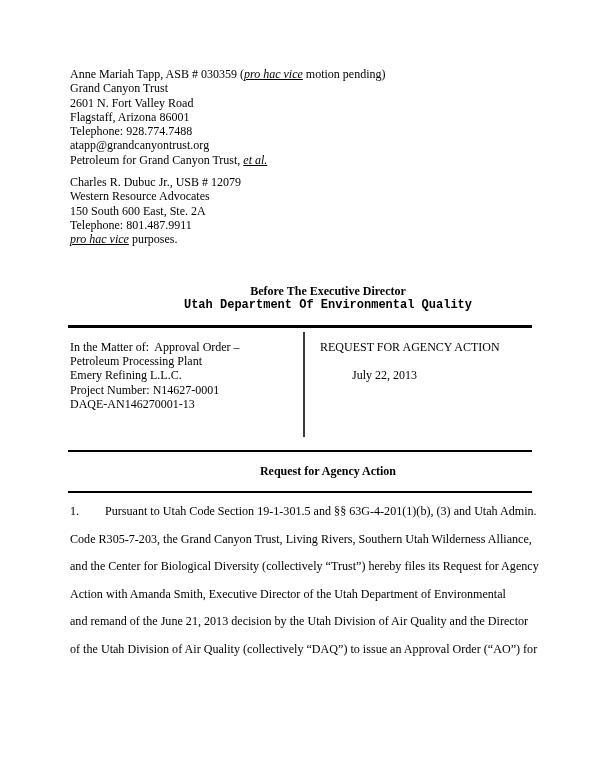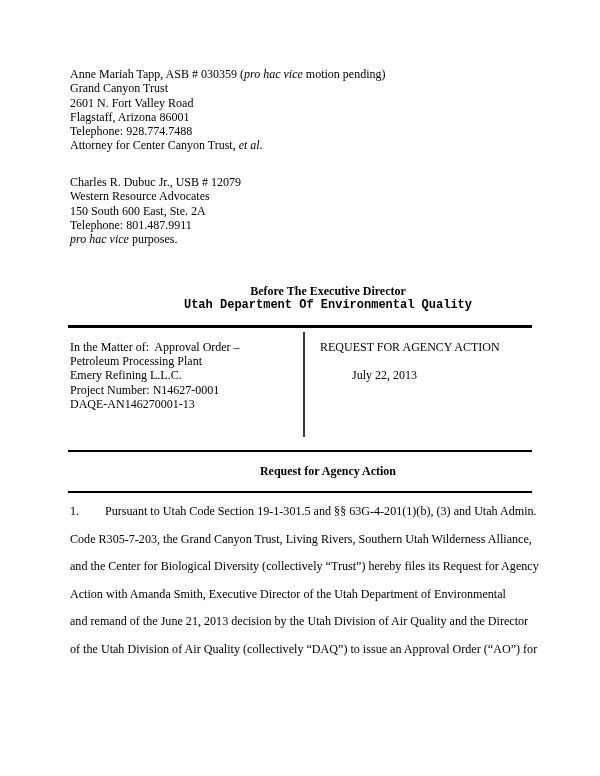--- a/index.html
+++ b/index.html
@@ -7,42 +7,43 @@
     position: relative;
     width: 600px;
     height: 776px;
     background: #ffffff;
     color: #000000;
     font-family: "Liberation Serif", "DejaVu Serif", serif;
     overflow: hidden;
   }
   .abs { position: absolute; }
   .ln { white-space: pre; font-size: 12px; line-height: 14.3px; }
-  .it { font-style: italic; }
+  .it { font-style: italic; text-decoration: underline; }
   .center { left: 0; width: 600px; text-align: center; }
   .bold { font-weight: bold; padding-left: 28px; }
   .rule { position: absolute; background: #000000; }
   .vline { position: absolute; background: #3a3a3a; }
   .caption-col .ln { line-height: 14.2px; }
   .bln { white-space: pre; font-size: 12.1px; line-height: 27.6px; height: 27.6px; }
   .pnum { display: inline-block; width: 35px; }
   .date-line { margin-top: 14.2px; margin-left: 32px; }
 </style>
 </head>
 <body>
 
 <div class="page">
 
   <div class="abs" style="left:70px; top:67px;">
     <div class="ln"><span>Anne Mariah Tapp, ASB # 030359 (</span><span class="it">pro hac vice</span><span> motion pending)</span></div>
     <div class="ln">Grand Canyon Trust</div>
     <div class="ln">2601 N. Fort Valley Road</div>
     <div class="ln">Flagstaff, Arizona 86001</div>
     <div class="ln">Telephone: 928.774.7488</div>
-    <div class="ln"><span>Attorney for Center Canyon Trust, </span><span class="it">et al.</span></div>
+    <div class="ln">atapp@grandcanyontrust.org</div>
+    <div class="ln"><span>Petroleum for Grand Canyon Trust, </span><span class="it">et al.</span></div>
   </div>
 
   <div class="abs" style="left:70px; top:175px;">
     <div class="ln">Charles R. Dubuc Jr., USB # 12079</div>
     <div class="ln">Western Resource Advocates</div>
     <div class="ln">150 South 600 East, Ste. 2A</div>
     <div class="ln">Telephone: 801.487.9911</div>
     <div class="ln"><span class="it">pro hac vice</span><span> purposes.</span></div>
   </div>
 

